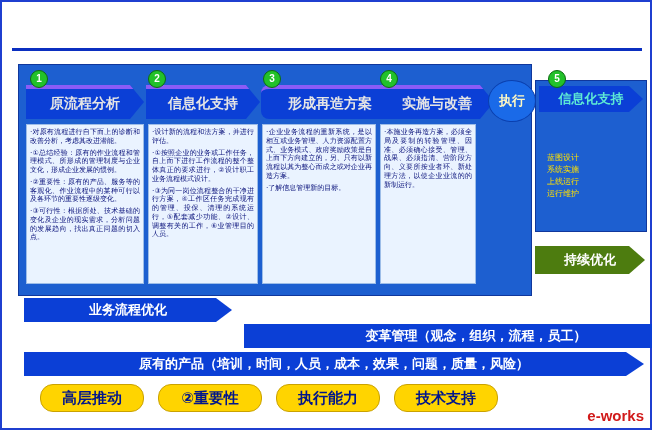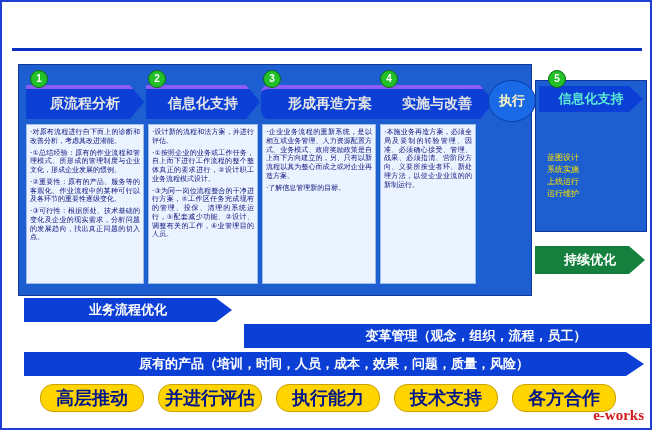--- a/index.html
+++ b/index.html
@@ -93,45 +93,45 @@
     font-size:13px;font-weight:bold;
     display:flex;align-items:center;justify-content:center;
     clip-path:polygon(0 0, calc(100% - 14px) 0, 100% 50%, calc(100% - 14px) 100%, 0 100%);
   }
   .rlist{
     position:absolute;color:#ffe000;font-size:8px;line-height:1.5;
   }
   .rlist div{white-space:nowrap;}
   .cont-opt{
     position:absolute;left:533px;top:244px;width:110px;height:28px;
-    background:#15803d;color:#ffffff;
+    background:#4d7c0f;color:#ffffff;
     font-size:13px;font-weight:bold;
     display:flex;align-items:center;justify-content:center;
     clip-path:polygon(0 0, calc(100% - 16px) 0, 100% 50%, calc(100% - 16px) 100%, 0 100%);
   }
   
   .banner{
     position:absolute;
     background:#0b3fd6;color:#ffffff;
     font-weight:bold;
     display:flex;align-items:center;justify-content:center;
     clip-path:polygon(0 0, calc(100% - 18px) 0, 100% 50%, calc(100% - 18px) 100%, 0 100%);
   }
   
   .pill{
     position:absolute;height:26px;
     background:#ffd400;border:1px solid #caa200;border-radius:13px;
-    color:#00158c;font-size:18px;font-weight:bold;
+    color:#00158c;font-size:15px;font-weight:bold;
     display:flex;align-items:center;justify-content:center;
   }
   
   .wm{
     position:absolute;right:6px;bottom:4px;
     font-size:13px;font-weight:bold;color:#5c5c5c;
-    font-family:Liberation Serif, serif;
+    font-family:Liberation Sans, sans-serif;
     margin-left:11px;
   }
   .wm .c{color:#d11a1a;font-size:15px;}
 </style>
 </head>
 <body>
 
 <div id="root">
 
   <div class="title-rule"></div>
@@ -183,22 +183,21 @@
     <div>上线运行</div>
     <div>运行维护</div>
   </div>
 
   <div class="cont-opt">持续优化</div>
 
   <div class="banner" style="left:242px;top:322px;width:400px;height:24px;font-size:13px;padding-left:32px;">变革管理（观念，组织，流程，员工）</div>
   <div class="banner" style="left:22px;top:350px;width:620px;height:24px;font-size:13px;">原有的产品（培训，时间，人员，成本，效果，问题，质量，风险）</div>
 
   <div class="pill" style="left:38px;top:382px;width:102px;">高层推动</div>
-  <div class="pill" style="left:156px;top:382px;width:102px;">并进行评估</div>
+  <div class="pill" style="left:156px;top:382px;width:102px;">②重要性</div>
   <div class="pill" style="left:274px;top:382px;width:102px;">执行能力</div>
   <div class="pill" style="left:392px;top:382px;width:102px;">技术支持</div>
-  <div class="pill" style="left:510px;top:382px;width:102px;">各方合作</div>
 
   <div class="wm">
     <span class="c">e-works</span>
   </div>
 
 </div>
 
 </body></html>

